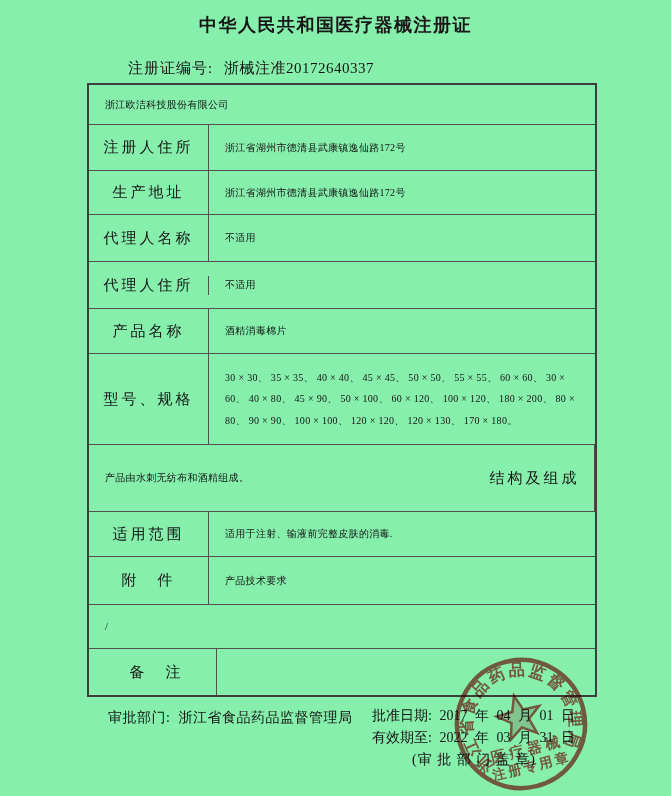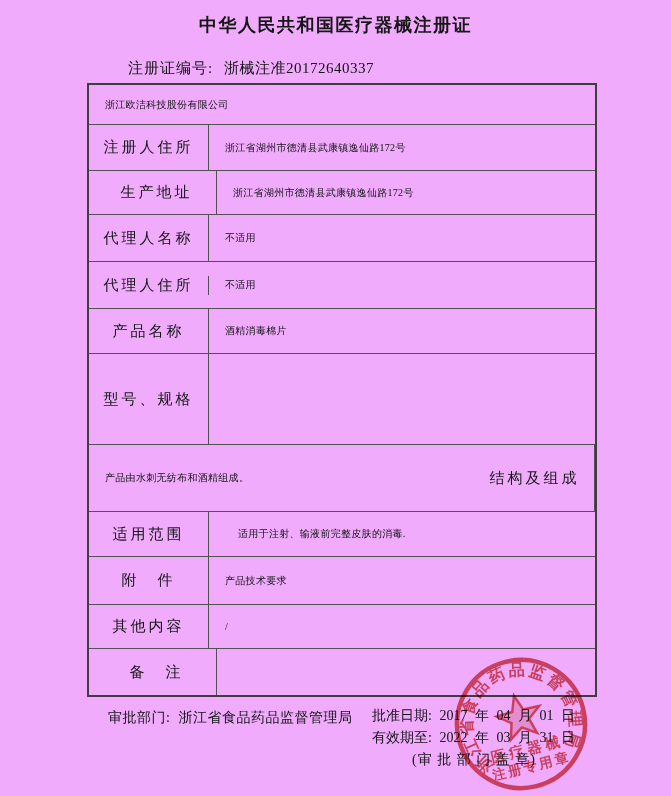--- a/index.html
+++ b/index.html
@@ -1,20 +1,20 @@
 <!DOCTYPE html>
 <html><head>
 <meta charset="utf-8">
 <style>
   html,body{margin:0;padding:0;}
   body{background:#ffffff;}
   .page{
     position:relative;
     width:671px;height:796px;
-    background:#f0abfc;
+    background:#86efac;
     font-family:"Liberation Serif","DejaVu Serif",serif;
     color:#1b1b1b;
     overflow:hidden;
   }
   .title{
     position:absolute;top:13px;left:0;right:0;
     text-align:center;
     font-size:18px;font-weight:700;letter-spacing:1.5px;
     color:#161616;
   }
@@ -25,27 +25,27 @@
   .regline .regval{margin-left:6px;letter-spacing:0.5px;}
   .cert-table{
     position:absolute;left:87px;top:83px;width:510px;
     border:2px solid #3e3e3e;
     box-sizing:border-box;
   }
   .row{display:flex;box-sizing:border-box;border-bottom:1px solid #515151;}
   .row:last-child{border-bottom:none;}
   .row:nth-child(1){height:40px;}
   .row:nth-child(2){height:46px;}
-  .row:nth-child(3){height:44px;padding-left:8px;}
+  .row:nth-child(3){height:44px;}
   .row:nth-child(4){height:47px;}
   .row:nth-child(5){height:47px;align-items:center;}
   .row:nth-child(6){height:45px;}
   .row:nth-child(7){height:91px;}
   .row:nth-child(8){height:67px;}
-  .row:nth-child(9){height:45px;gap:13px;}
+  .row:nth-child(9){height:45px;}
   .row:nth-child(10){height:48px;}
   .row:nth-child(11){height:44px;}
   .row:nth-child(12){height:46px;padding-left:8px;}
   .cell{box-sizing:border-box;}
   .label{
     width:120px;flex:0 0 120px;
     border-right:1px solid #515151;
     display:flex;align-items:center;justify-content:center;
     text-align:center;
     font-size:15px;letter-spacing:3px;color:#161616;
@@ -102,35 +102,35 @@
     <div class="row">
       <div class="cell label">代理人住所</div>
       <div class="cell value">不适用</div>
     </div>
     <div class="row">
       <div class="cell label">产品名称</div>
       <div class="cell value">酒精消毒棉片</div>
     </div>
     <div class="row">
       <div class="cell label">型号、规格</div>
+      <div class="cell value">30 × 30、 35 × 35、 40 × 40、 45 × 45、 50 × 50、 55 × 55、 60 × 60、 30 × 60、 40 × 80、 45 × 90、 50 × 100、 60 × 120、 100 × 120、 180 × 200、 80 × 80、 90 × 90、 100 × 100、 120 × 120、 120 × 130、 170 × 180。</div>
     </div>
     <div class="row">
       <div class="cell value">产品由水刺无纺布和酒精组成。</div>
       <div class="cell label">结构及组成</div>
     </div>
     <div class="row">
       <div class="cell label">适用范围</div>
       <div class="cell value">适用于注射、输液前完整皮肤的消毒.</div>
     </div>
     <div class="row">
       <div class="cell label">附　件</div>
       <div class="cell value">产品技术要求</div>
     </div>
     <div class="row">
-      <div class="cell label">其他内容</div>
       <div class="cell value">/</div>
     </div>
     <div class="row">
       <div class="cell label">备　注</div>
       <div class="cell value"></div>
     </div>
   </div>
 
   <div class="footer-dept">
     <span>审批部门:</span>

